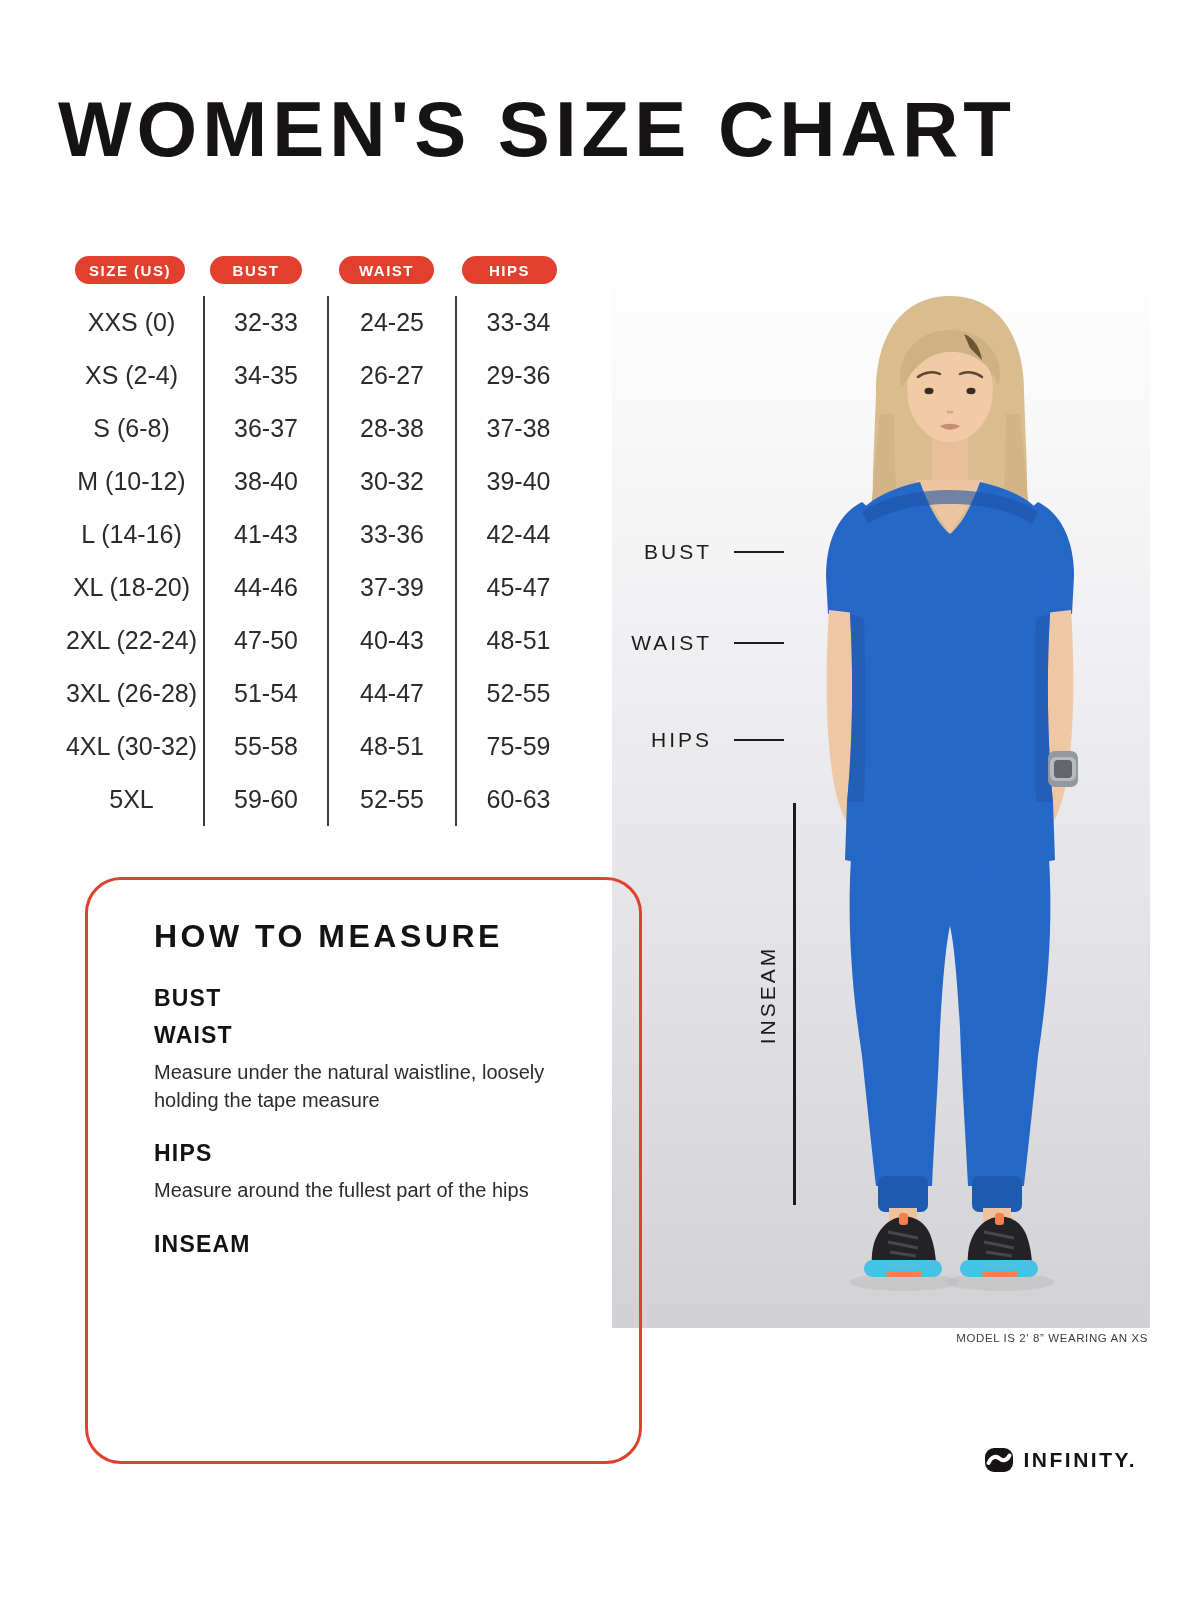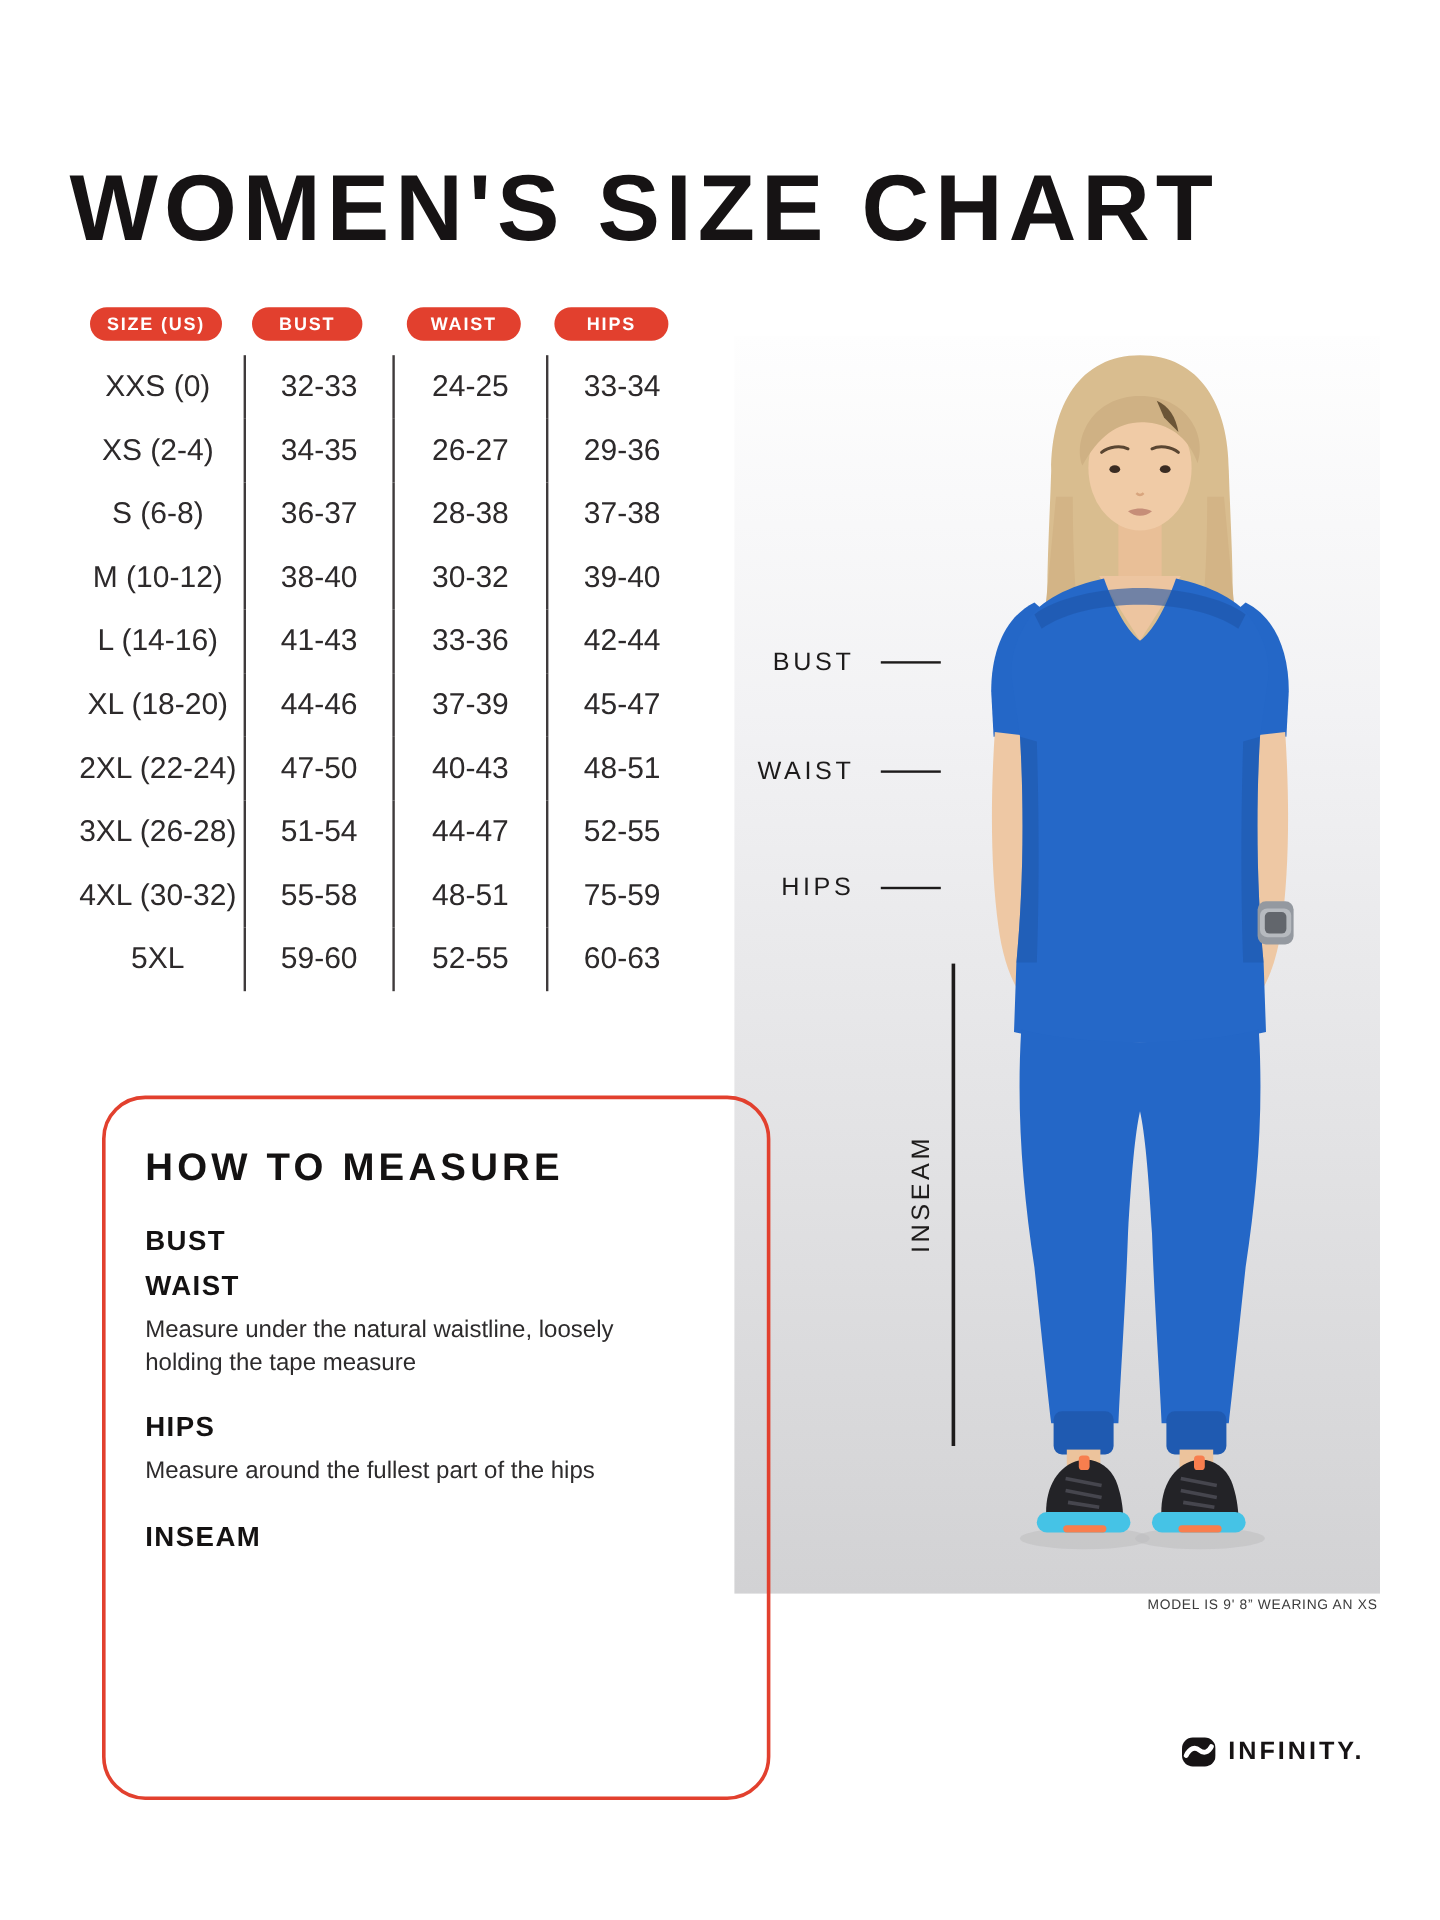--- a/index.html
+++ b/index.html
@@ -3,21 +3,21 @@
 <meta charset="utf-8">
 <style>
   html,body{margin:0;padding:0;}
   body{
     width:1200px;height:1600px;position:relative;background:#ffffff;
     font-family:"Liberation Sans", sans-serif;color:#1a1717;overflow:hidden;
   }
   
   .title{
     position:absolute;left:58px;top:84px;font-size:78px;font-weight:700;
-    letter-spacing:5px;color:#161314;white-space:nowrap;margin-top:44px;
+    letter-spacing:5px;color:#161314;white-space:nowrap;
   }
   
   .pill{
     position:absolute;top:256px;height:28px;border-radius:15px;background:#E2402E;
     color:#ffffff;font-size:15px;font-weight:700;letter-spacing:1.5px;
     display:flex;align-items:center;justify-content:center;
   }
   .pill.size{left:75px;width:110px;}
   .pill.bust{left:210px;width:92px;}
   .pill.waist{left:339px;width:95px;}
@@ -45,23 +45,23 @@
   .inseam-line{position:absolute;left:793px;top:803px;width:3px;height:402px;background:#1d1b1b;}
   .inseam-label{
     position:absolute;left:714px;top:982px;width:110px;height:26px;text-align:center;
     font-size:21px;letter-spacing:3px;color:#1d1b1b;transform:rotate(-90deg);
   }
   .photo-caption{
     position:absolute;right:52px;top:1332px;font-size:11.5px;letter-spacing:.6px;color:#3c3c3c;
   }
   
   .measure-box{
-    position:absolute;left:85px;top:913px;width:557px;height:587px;box-sizing:border-box;
+    position:absolute;left:85px;top:877px;width:557px;height:587px;box-sizing:border-box;
     border:3.5px solid #E2402E;border-radius:36px;background:transparent;
-    padding:38px 40px 0 33px;
+    padding:38px 40px 0 66px;
   }
   .measure-box h2{margin:0 0 30px 0;font-size:32px;font-weight:700;letter-spacing:3.5px;color:#141212;}
   .measure-item h3{margin:0 0 10px 0;font-size:23px;font-weight:700;letter-spacing:1.2px;color:#141212;}
   .measure-item p{margin:0 0 26px 0;font-size:20px;line-height:1.38;color:#2d2b2c;max-width:458px;}
   
   .brand{position:absolute;top:1446px;right:63px;display:flex;align-items:center;gap:10px;}
   .brand .word{font-size:21px;font-weight:700;letter-spacing:2.5px;color:#161314;}
 </style>
 </head>
 <body>
@@ -208,21 +208,21 @@
 <div class="m-label waist">
   <span class="txt">WAIST</span>
   <span class="dash"></span>
 </div>
 <div class="m-label hips">
   <span class="txt">HIPS</span>
   <span class="dash"></span>
 </div>
 <div class="inseam-line"></div>
 <div class="inseam-label">INSEAM</div>
-<div class="photo-caption">MODEL IS 9' 8” WEARING AN XS</div>
+<div class="photo-caption">MODEL IS 2' 8” WEARING AN XS</div>
 
 <div class="measure-box">
   <h2>HOW TO MEASURE</h2>
   <div class="measure-item">
     <h3>BUST</h3>
   </div>
   <div class="measure-item">
     <h3>WAIST</h3>
     <p>Measure under the natural waistline, loosely holding the tape measure</p>
   </div>

